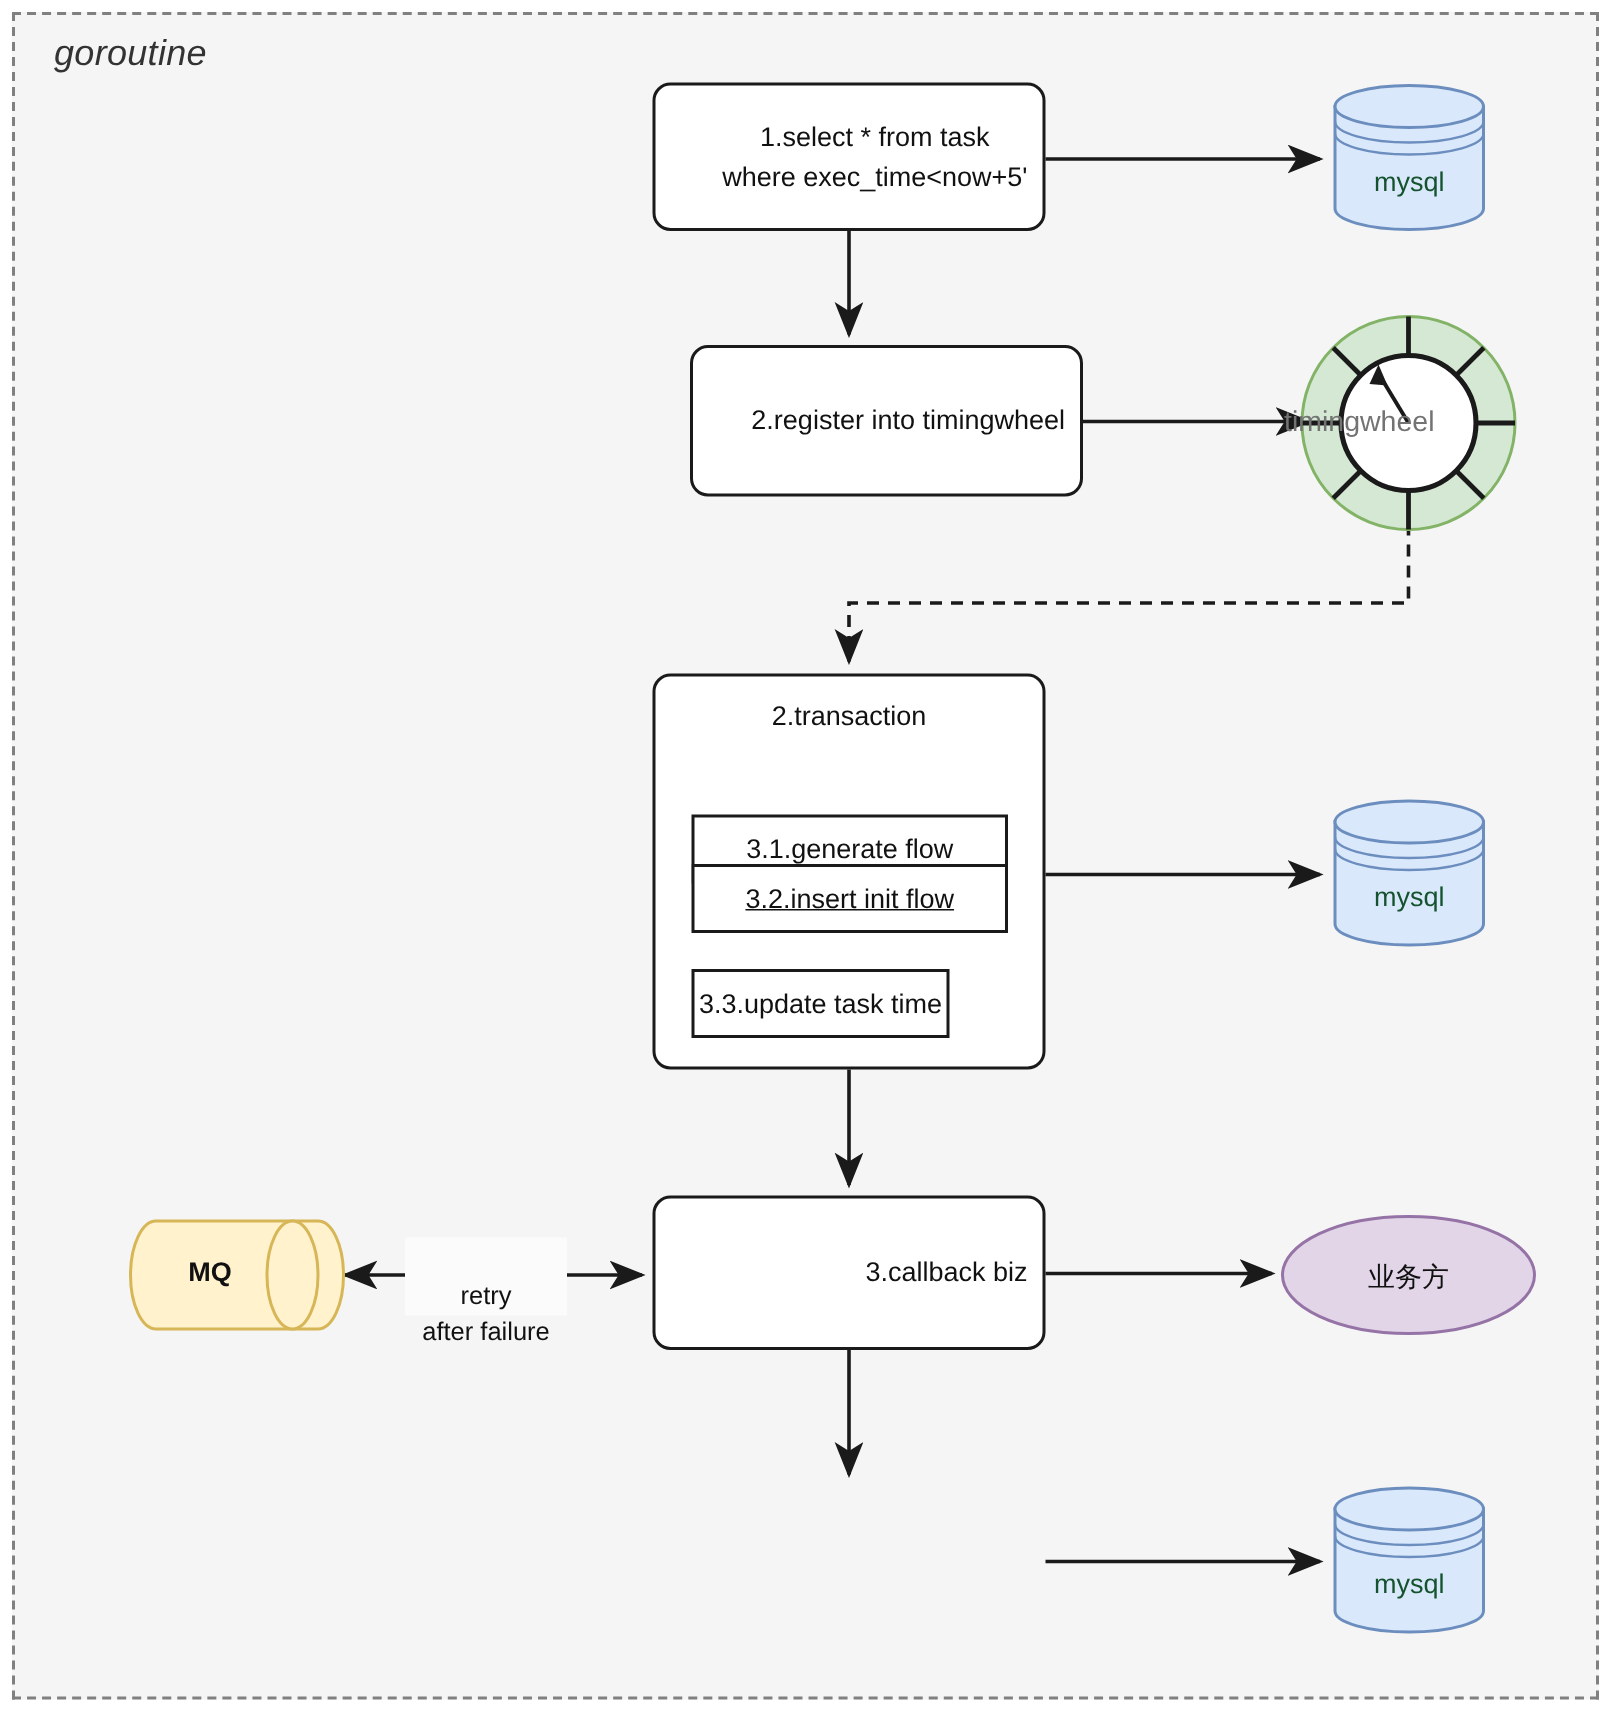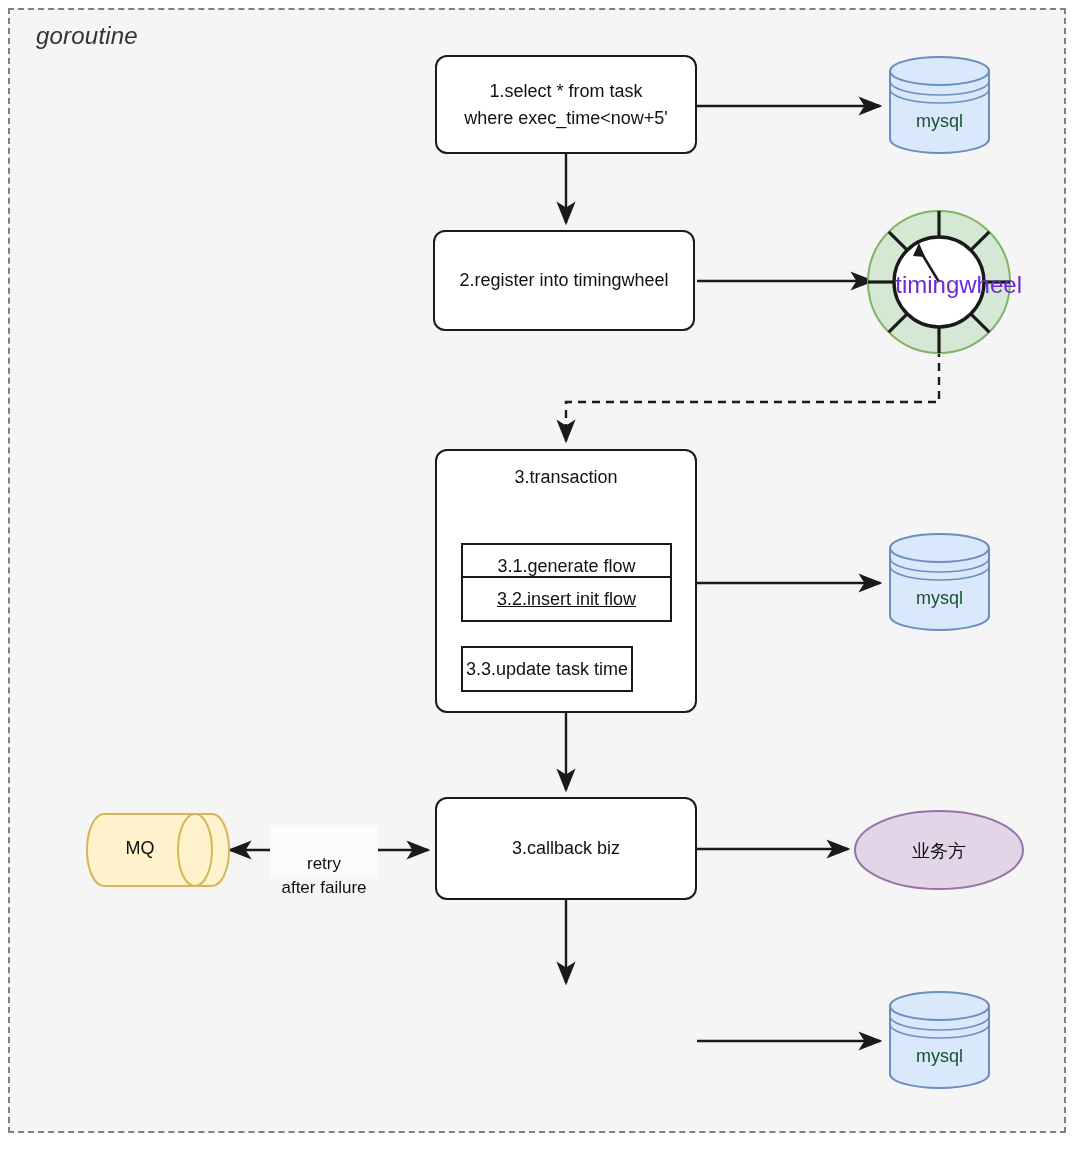--- a/index.html
+++ b/index.html
@@ -41,21 +41,21 @@
   }
   
   .proc-box {
     position: absolute;
     background: #ffffff;
     border: 2px solid #1a1a1a;
     border-radius: 12px;
     box-sizing: border-box;
     display: flex;
     align-items: center;
-    justify-content: center;
+    justify-content: flex-end;
     text-align: center;
     font-size: 18px;
     color: #111111;
     line-height: 1.45;
     padding: 4px 10px;
   }
   .sub-box {
     position: absolute;
     background: #ffffff;
     border: 2px solid #1a1a1a;
@@ -98,23 +98,23 @@
   .mq-label {
     position: absolute;
     font-size: 18px;
     color: #111111;
     text-align: center;
   }
   
   .wheel { position: absolute; }
   .wheel-label {
     position: absolute;
-    font-size: 24px;
-    color: #6d28d9;
-    text-align: right;
+    font-size: 19px;
+    color: #737373;
+    text-align: left;
     white-space: nowrap;
   }
   
   .biz-ellipse { position: absolute; }
   .biz-label {
     position: absolute;
     width: 100%;
     text-align: center;
     font-size: 18px;
     color: #111111;
@@ -206,21 +206,21 @@
   <div class="db-cyl" style="left:888px; top:55px; width:103px; height:100px;">
     <svg width="103" height="100" viewBox="0 0 103 100">
       <path d="M2,16 L2,84 A49.5,14 0 0 0 101,84 L101,16 Z" fill="#dae8fc" stroke="#6c8ebf" stroke-width="2"></path>
       <ellipse cx="51.5" cy="16" rx="49.5" ry="14" fill="#dae8fc" stroke="#6c8ebf" stroke-width="2"></ellipse>
       <path d="M2,26 A49.5,14 0 0 0 101,26" fill="none" stroke="#6c8ebf" stroke-width="1.6"></path>
       <path d="M2,34 A49.5,14 0 0 0 101,34" fill="none" stroke="#6c8ebf" stroke-width="1.6"></path>
     </svg>
     <div class="db-label" style="top:56px;">mysql</div>
   </div>
 
-  <div class="proc-box" style="left:433px; top:230px; width:262px; height:101px;">
+  <div class="proc-box" style="left:460px; top:230px; width:262px; height:101px;">
     <div>2.register into timingwheel</div>
   </div>
 
   <div class="wheel" style="left:866px; top:209px; width:146px; height:146px;">
     <svg width="146" height="146" viewBox="0 0 146 146">
       <circle cx="73" cy="73" r="71" fill="#d5e8d4" stroke="#82b366" stroke-width="2"></circle>
 
       <g stroke="#1a1a1a" stroke-width="3.2">
         <line x1="73" y1="2" x2="73" y2="28"></line>
         <line x1="73" y1="118" x2="73" y2="144"></line>
@@ -233,21 +233,21 @@
       </g>
       <circle cx="73" cy="73" r="45" fill="#ffffff" stroke="#1a1a1a" stroke-width="3.4"></circle>
 
       <line x1="73" y1="73" x2="53" y2="40" stroke="#1a1a1a" stroke-width="2.6"></line>
       <path d="M53,34 L59,48 L47,47 Z" fill="#1a1a1a"></path>
     </svg>
     <div class="wheel-label" style="left:-10px; top:62px; width:166px;">timingwheel</div>
   </div>
 
   <div class="tx-container" style="left:435px; top:449px; width:262px; height:264px;">
-    <div class="tx-title" style="top:16px;">3.transaction</div>
+    <div class="tx-title" style="top:16px;">2.transaction</div>
   </div>
 
   <div class="sub-box" style="left:461px; top:505px; width:211px; height:46px;margin-top:38px;">
     <span>3.1.generate flow</span>
   </div>
   <div class="sub-box" style="left:461px; top:576px; width:211px; height:46px;text-decoration:underline;">
     <span>3.2.insert init flow</span>
   </div>
   <div class="sub-box" style="left:461px; top:646px; width:172px; height:46px;">
     <span>3.3.update task time</span>
@@ -260,21 +260,21 @@
       <path d="M2,26 A49.5,14 0 0 0 101,26" fill="none" stroke="#6c8ebf" stroke-width="1.6"></path>
       <path d="M2,34 A49.5,14 0 0 0 101,34" fill="none" stroke="#6c8ebf" stroke-width="1.6"></path>
     </svg>
     <div class="db-label" style="top:56px;">mysql</div>
   </div>
 
   <div class="proc-box" style="left:435px; top:797px; width:262px; height:103px;">
     <div>3.callback biz</div>
   </div>
 
-  <div class="mq-cyl" style="left:85px; top:812px; width:146px; height:76px;">
+  <div class="mq-cyl" style="left:85px; top:812px; width:146px; height:76px;font-weight:bold;">
     <svg width="146" height="76" viewBox="0 0 146 76">
       <path d="M19,2 L127,2 A17,36 0 0 1 127,74 L19,74 A17,36 0 0 1 19,2 Z" fill="#fff2cc" stroke="#d6b656" stroke-width="2"></path>
       <ellipse cx="110" cy="38" rx="17" ry="36" fill="#fff2cc" stroke="#d6b656" stroke-width="2"></ellipse>
     </svg>
     <div class="mq-label" style="left:10px; top:26px; width:90px;">MQ</div>
   </div>
 
   <div class="edge-label" style="left:270px; top:825px; width:108px; height:52px;">
     <span>retry
 after failure</span>

